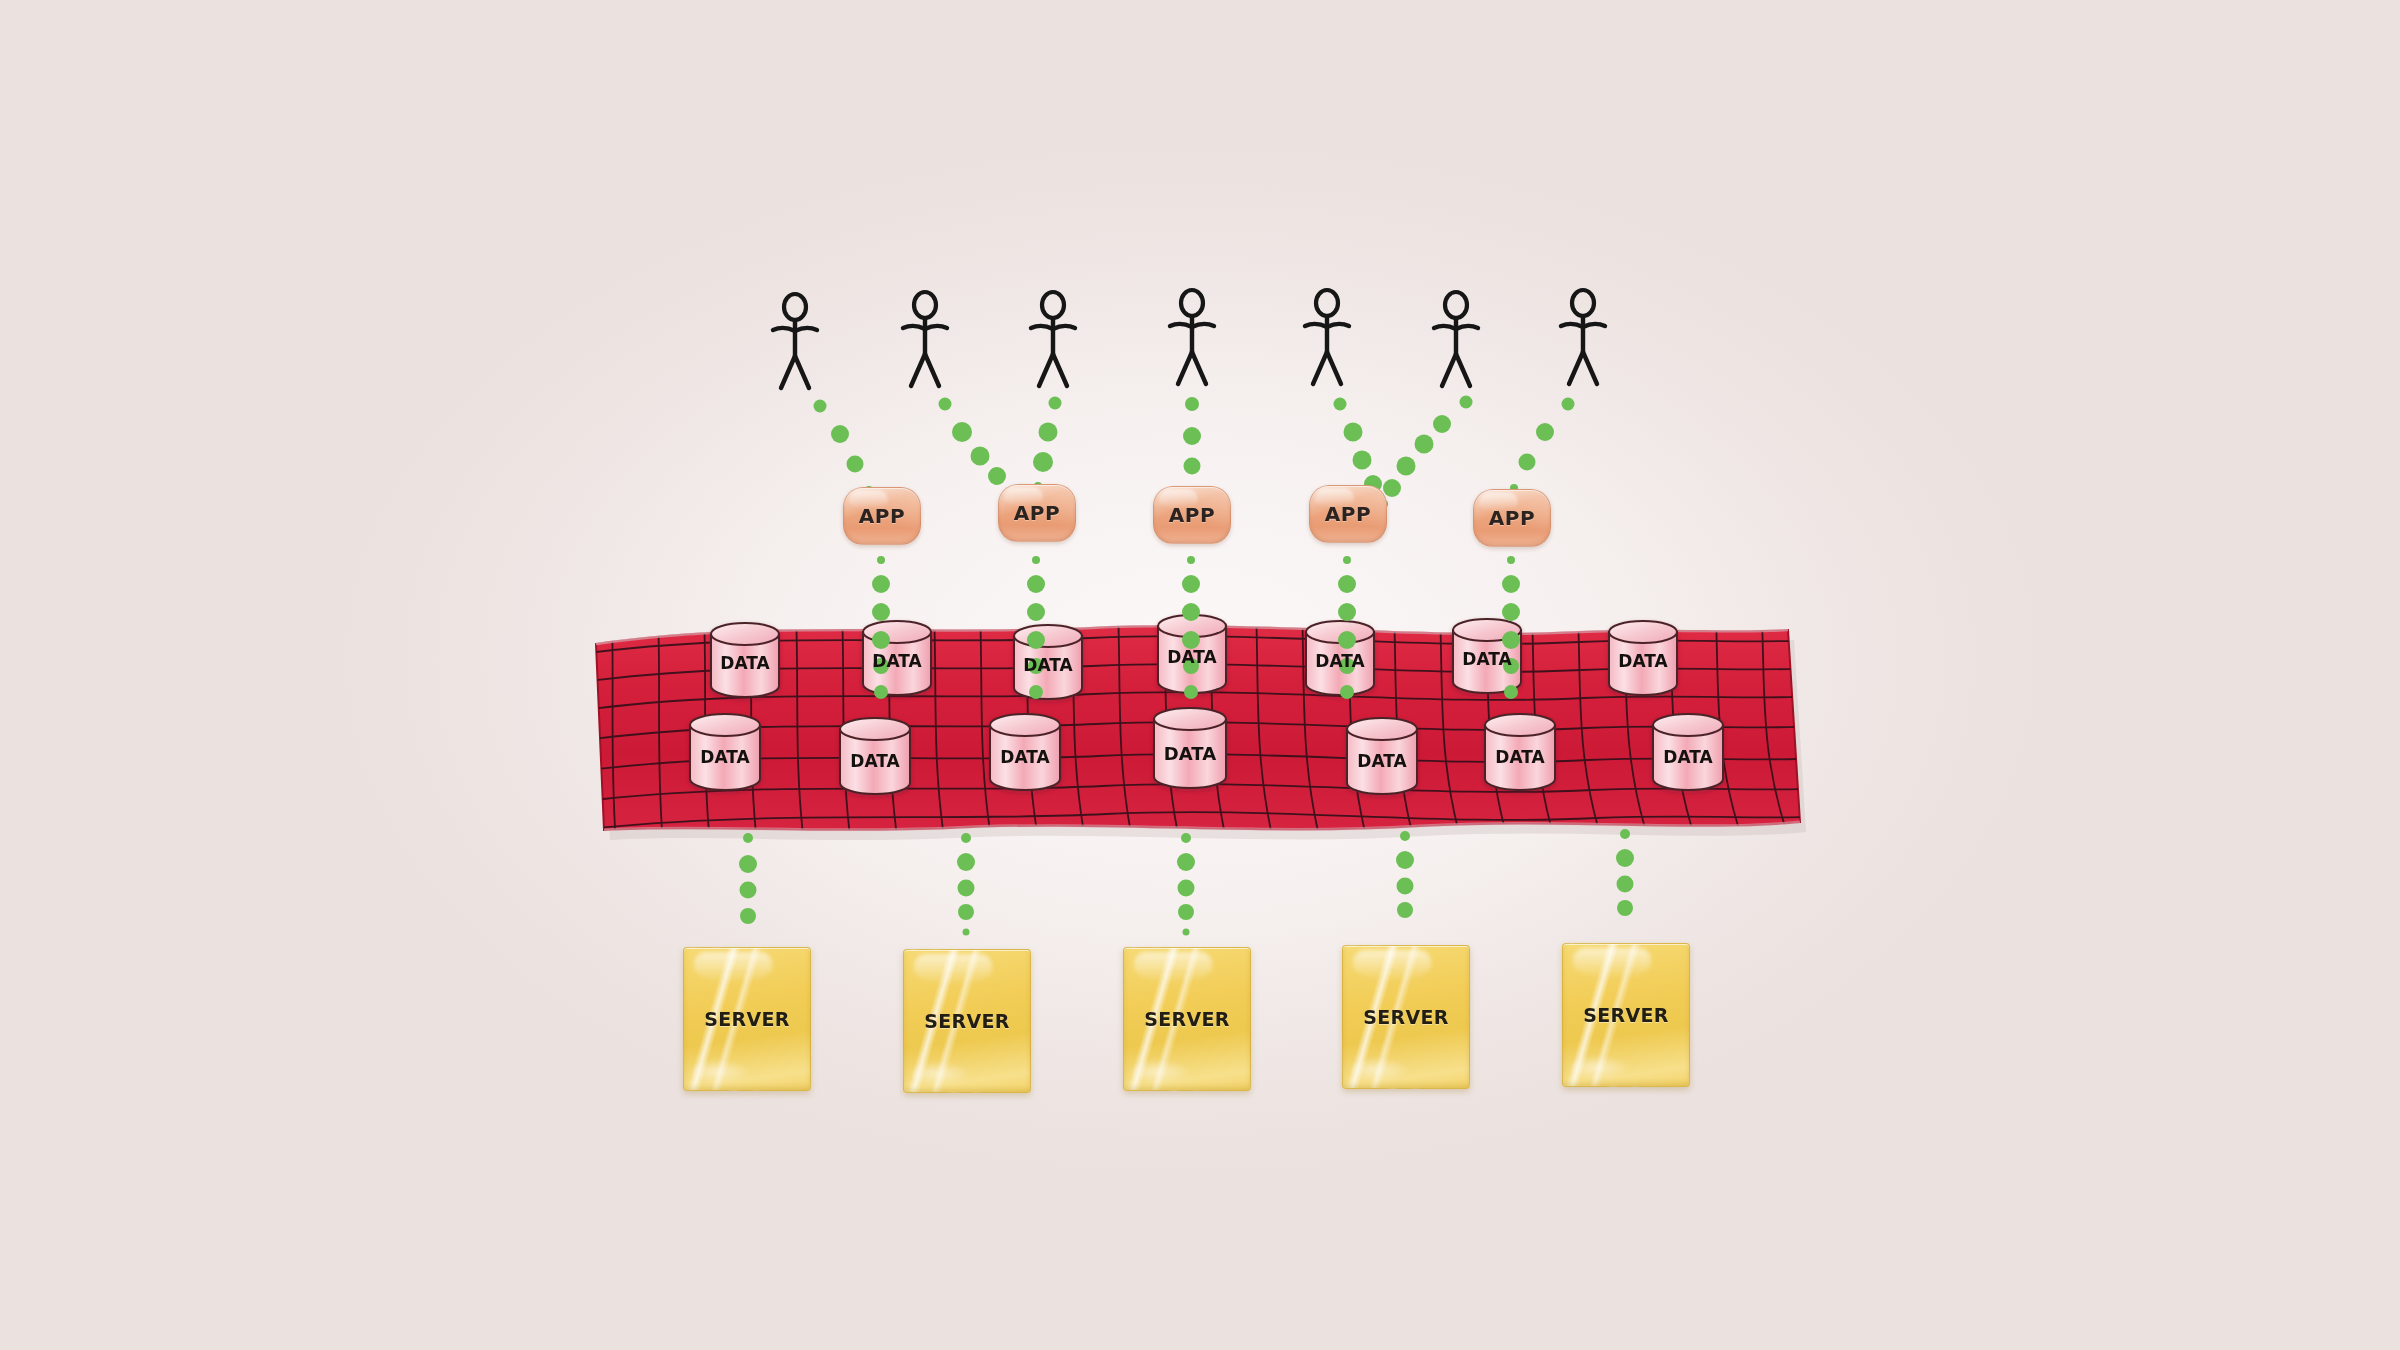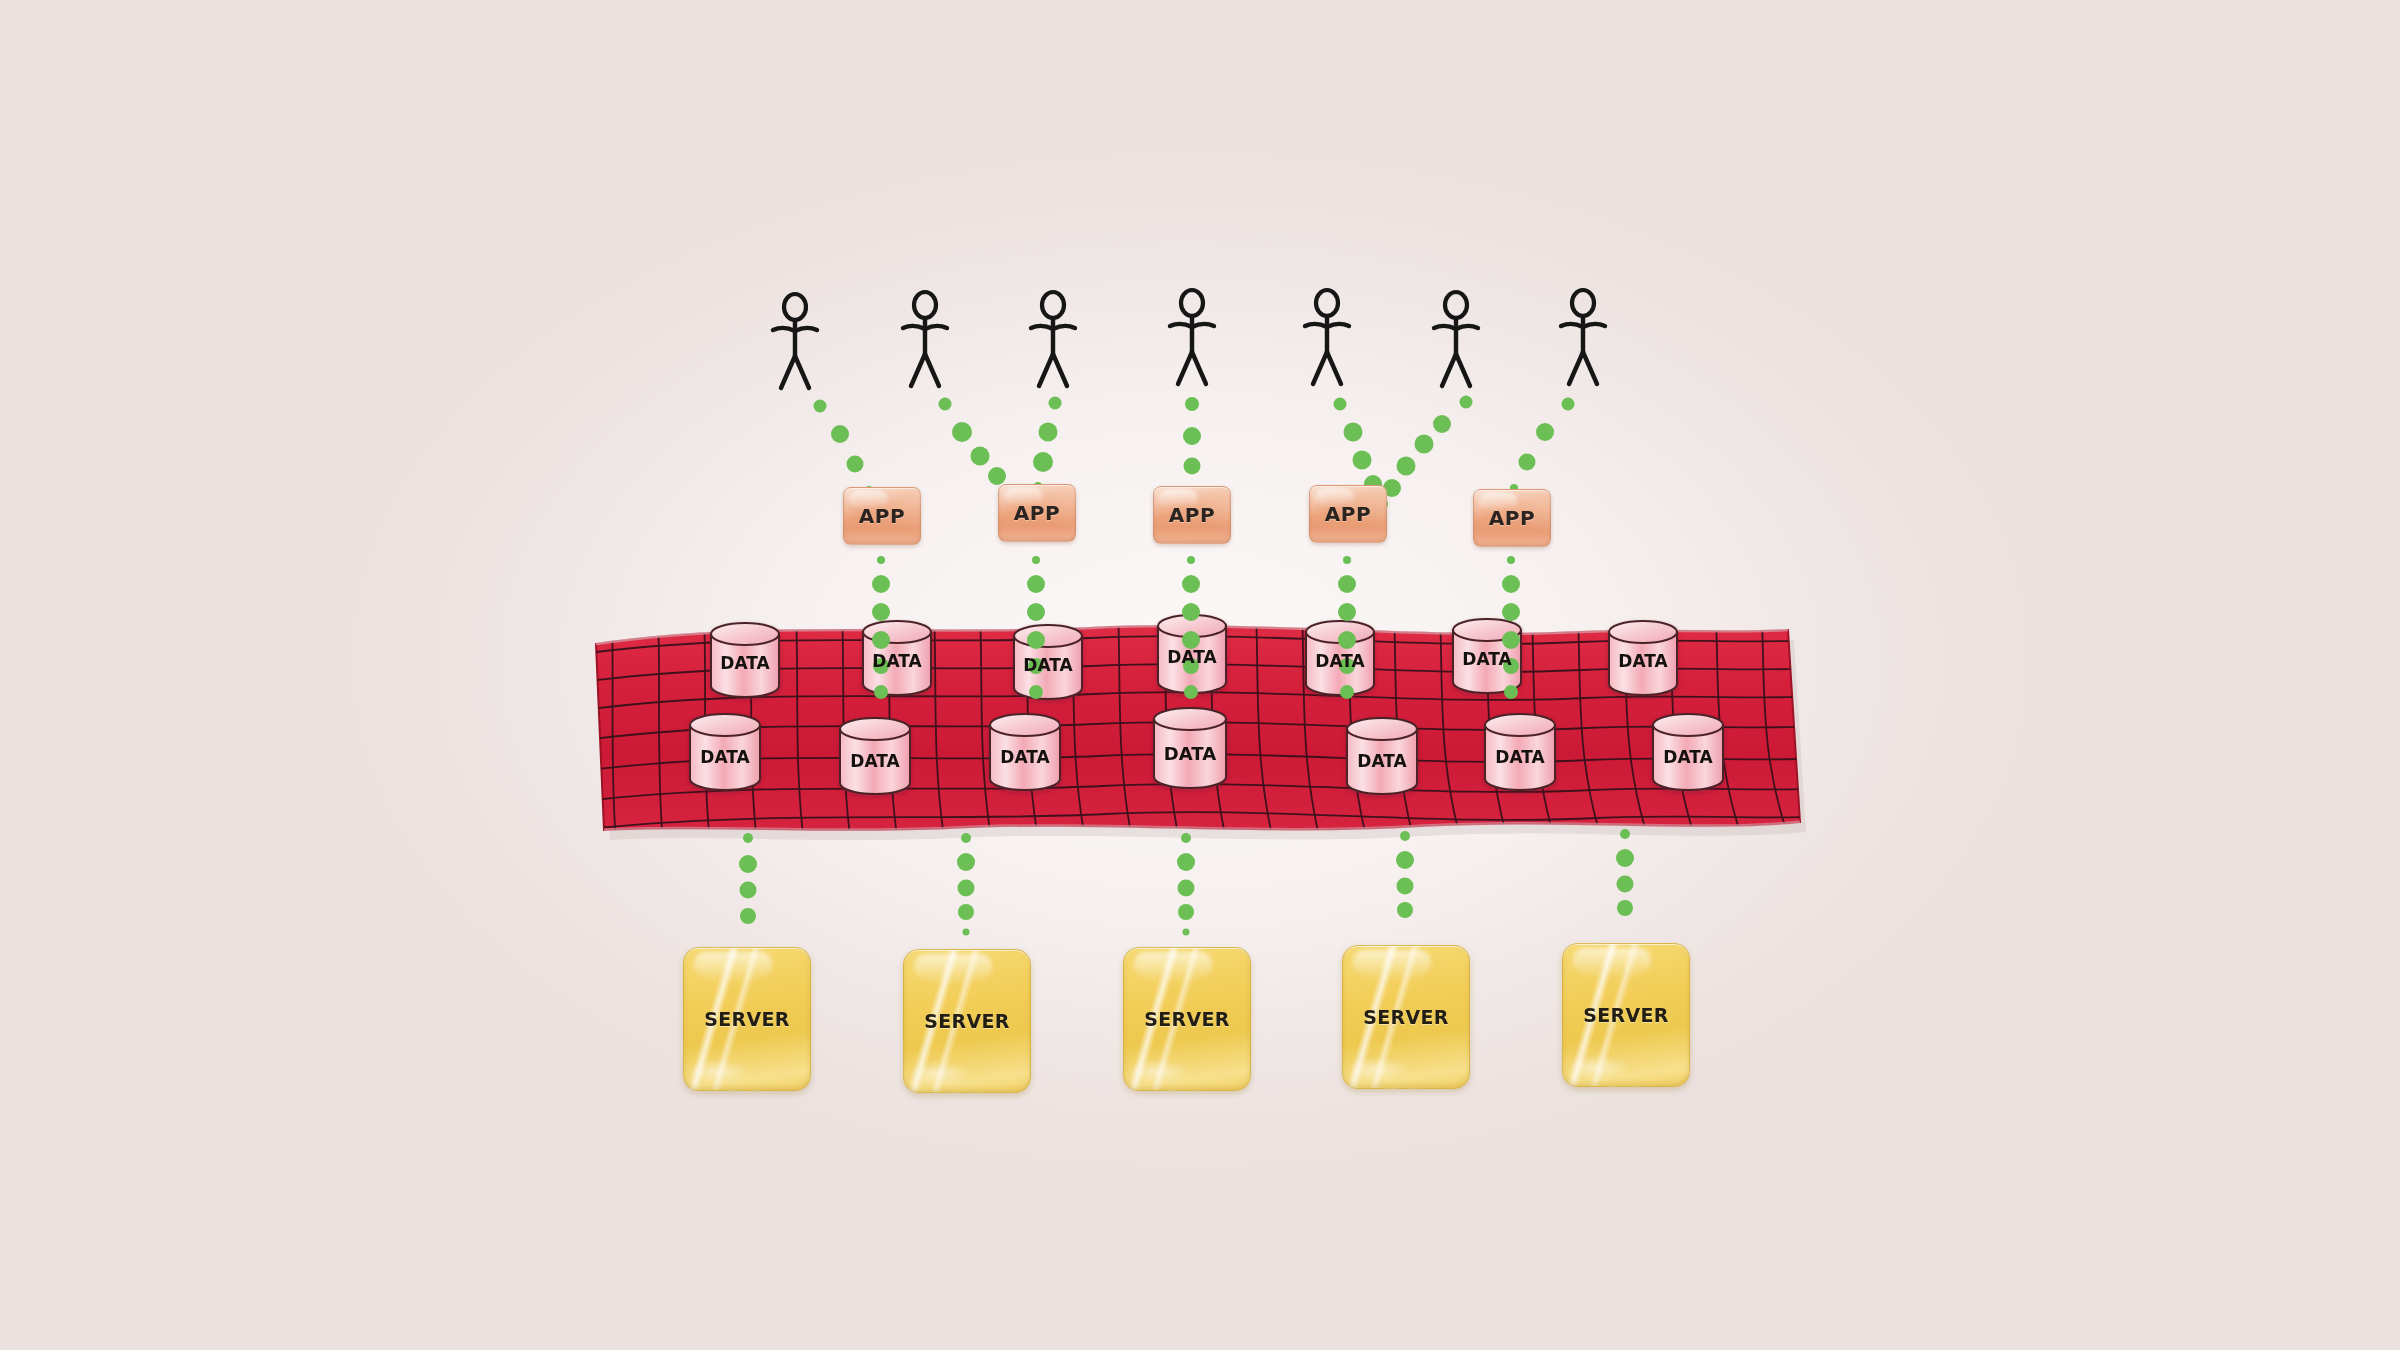--- a/index.html
+++ b/index.html
@@ -19,21 +19,21 @@
     position:absolute;
     display:flex;align-items:center;justify-content:center;
     pointer-events:none;
     user-select:none;
     text-align:center;
   }
   
   .app-box{
     position:absolute;
     width:76px;height:56px;
-    border-radius:8px;
+    border-radius:20px;
     background:
       linear-gradient(158deg, rgba(255,255,255,.55) 0%, rgba(255,255,255,0) 38%),
       linear-gradient(200deg, rgba(255,255,255,.30) 0%, rgba(255,255,255,0) 55%),
       linear-gradient(180deg,#f2b795 0%, #eda67f 45%, #e99c74 72%, #f0b191 100%);
     box-shadow:
       0 2px 4px rgba(120,70,45,.22),
       inset 0 1px 0 rgba(255,255,255,.55),
       inset 0 -2px 3px rgba(180,110,75,.25);
     border:1px solid rgba(190,120,85,.45);
   }
@@ -50,21 +50,21 @@
     font-size:20px;font-weight:700;
     letter-spacing:.6px;
     color:#2a2320;
     text-shadow:0 1px 0 rgba(255,255,255,.35);
     font-variant:small-caps;
   }
   
   .srv-box{
     position:absolute;
     width:126px;height:142px;
-    border-radius:16px;
+    border-radius:4px;
     background:
       linear-gradient(106deg, rgba(255,255,255,0) 26%, rgba(255,255,255,.72) 30%, rgba(255,255,255,0) 34%),
       linear-gradient(106deg, rgba(255,255,255,0) 40%, rgba(255,255,255,.50) 43%, rgba(255,255,255,0) 47%),
       linear-gradient(172deg,#f6da74 0%, #f2cd57 38%, #eec94f 62%, #f7e08c 88%, #f3d268 100%);
     box-shadow:
       0 3px 6px rgba(150,115,25,.26),
       inset 0 1px 0 rgba(255,255,255,.65),
       inset 0 -3px 5px rgba(190,150,40,.30);
     border:1px solid rgba(196,156,44,.55);
   }

